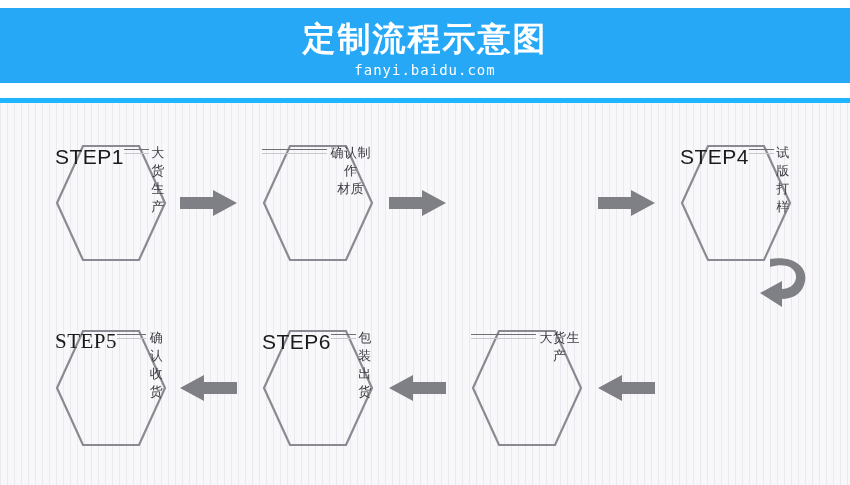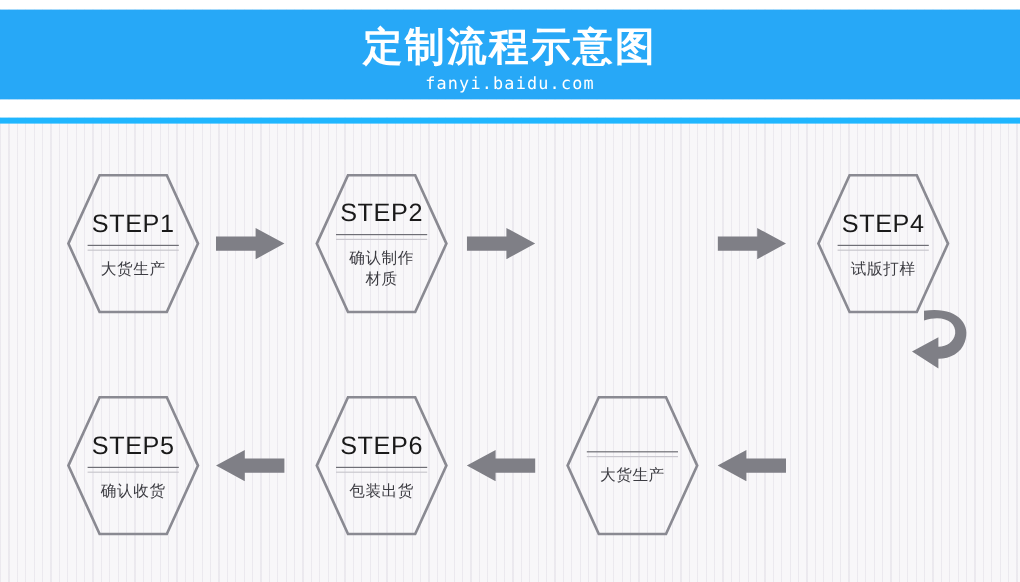--- a/index.html
+++ b/index.html
@@ -108,22 +108,21 @@
     width: 112px;
     height: 118px;
   }
   .hex-body {
     position: absolute;
     left: 0;
     top: 0;
     width: 112px;
     height: 118px;
     display: flex;
-    flex-direction: column;
-    align-items: center;
+    flex-direction: row;
     justify-content: center;
   }
   .hex-step {
     font-size: 21px;
     color: #1a1a1a;
     line-height: 25px;
     letter-spacing: 0.5px;
     white-space: nowrap;
   }
   .hex-divider {
@@ -189,21 +188,20 @@
       <svg width="58" height="26" viewBox="0 0 58 26">
         <polygon points="0,7 33,7 33,0 57,13 33,26 33,19 0,19" fill="#7f7f86"></polygon>
       </svg>
     </div>
 
     <div class="hex-node" style="left:262px; top:41px;">
       <svg class="hex-svg" viewBox="0 0 112 118">
         <polygon points="28,2 84,2 110,59 84,116 28,116 2,59" fill="none" stroke="#8a8a92" stroke-width="2.2"></polygon>
       </svg>
       <div class="hex-body">
-        <div class="hex-step">STEP2</div>
         <div class="hex-divider"></div>
         <div class="hex-desc">确认制作
 材质</div>
       </div>
     </div>
 
     <div class="flow-arrow" style="left:389px; top:87px;">
       <svg width="58" height="26" viewBox="0 0 58 26">
         <polygon points="0,7 33,7 33,0 57,13 33,26 33,19 0,19" fill="#7f7f86"></polygon>
       </svg>
@@ -235,21 +233,21 @@
                  L 26 52
                  L 4 38
                  L 26 26
                  L 26 34
                  C 33 34, 39 30, 40 23
                  C 41 13, 30 7, 14 12
                  Z" fill="#7f7f86"></path>
       </svg>
     </div>
 
-    <div class="hex-node" style="left:55px; top:226px;">
+    <div class="hex-node" style="left:55px; top:226px;font-family:Liberation Serif, serif;">
       <svg class="hex-svg" viewBox="0 0 112 118">
         <polygon points="28,2 84,2 110,59 84,116 28,116 2,59" fill="none" stroke="#8a8a92" stroke-width="2.2"></polygon>
       </svg>
       <div class="hex-body">
         <div class="hex-step">STEP5</div>
         <div class="hex-divider"></div>
         <div class="hex-desc">确认收货</div>
       </div>
     </div>
 

